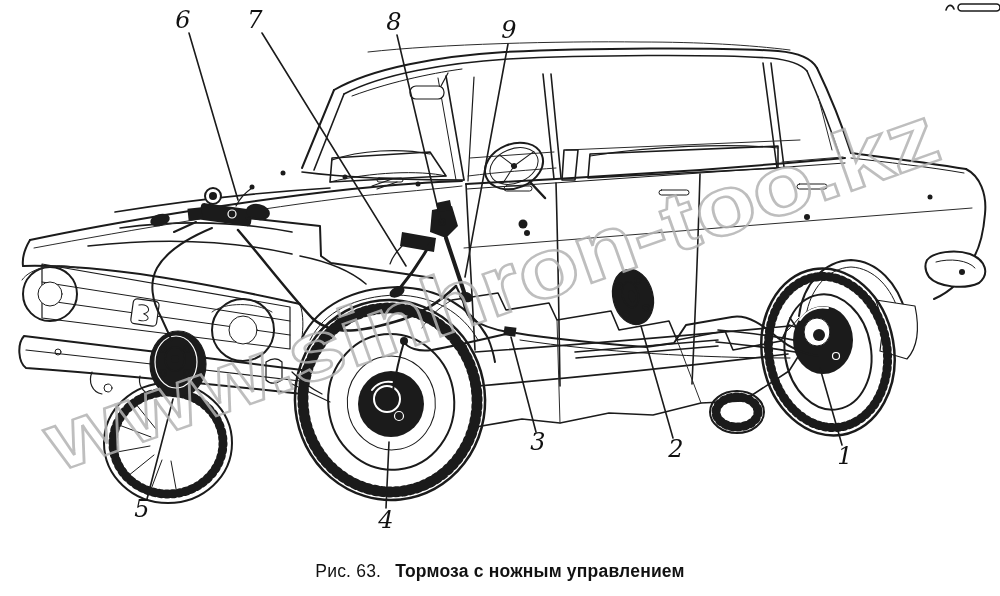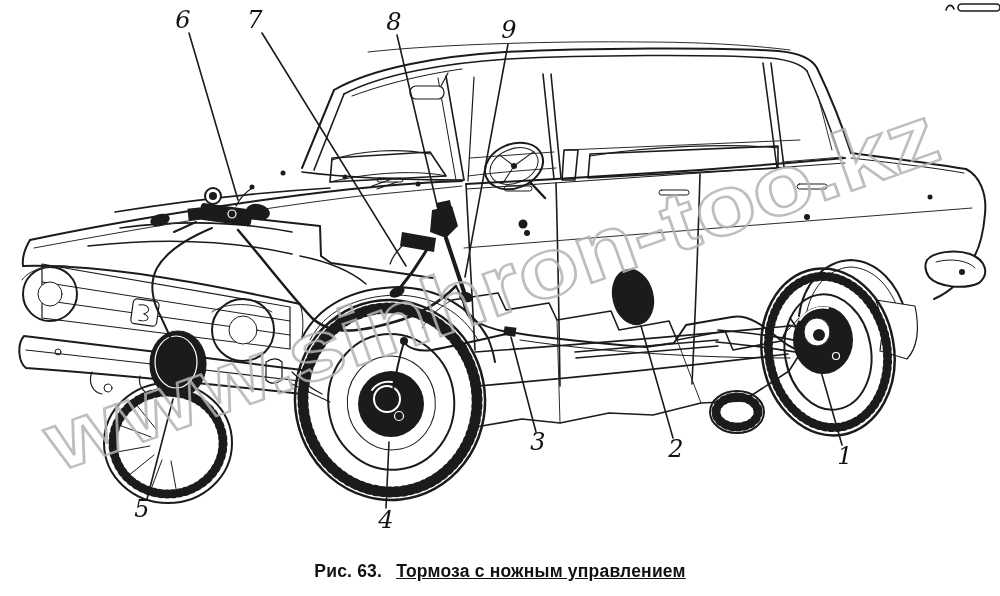--- a/index.html
+++ b/index.html
@@ -12,22 +12,22 @@
   .w25{stroke-width:2.5!important}.w3{stroke-width:3!important}.w4{stroke-width:4!important}
   .thin{stroke-width:1!important;stroke:#2c2c2c!important}
   .fd{fill:#1b1b1b!important;stroke:none!important}
   .fw{fill:#ffffff!important}
   .wh{stroke:#ffffff!important}
   .tread{stroke-dasharray:2.5 4.6;stroke-width:11!important;}
   .tread2{stroke-dasharray:2.2 4.2;stroke-width:9!important;}
   .callout{font-family:"DejaVu Serif",serif;font-style:italic;font-size:24px;fill:#111;stroke:none;}
   .caption{position:absolute;left:0;right:0;top:561px;text-align:center;font-size:17.5px;color:#111;
            letter-spacing:.2px;}
-  .caption .prefix{font-weight:700;margin-right:14px;}
-  .caption .title{font-weight:700;text-decoration:underline;}
+  .caption .prefix{font-weight:400;margin-right:14px;}
+  .caption .title{font-weight:700;}
   .wmtext{font-family:"Liberation Sans",sans-serif;font-weight:700;}
 </style>
 </head>
 <body>
 
 <div class="stage">
 
 <svg class="drawing" width="1000" height="596" viewBox="0 0 1000 596" xmlns="http://www.w3.org/2000/svg">
 
   <defs>

